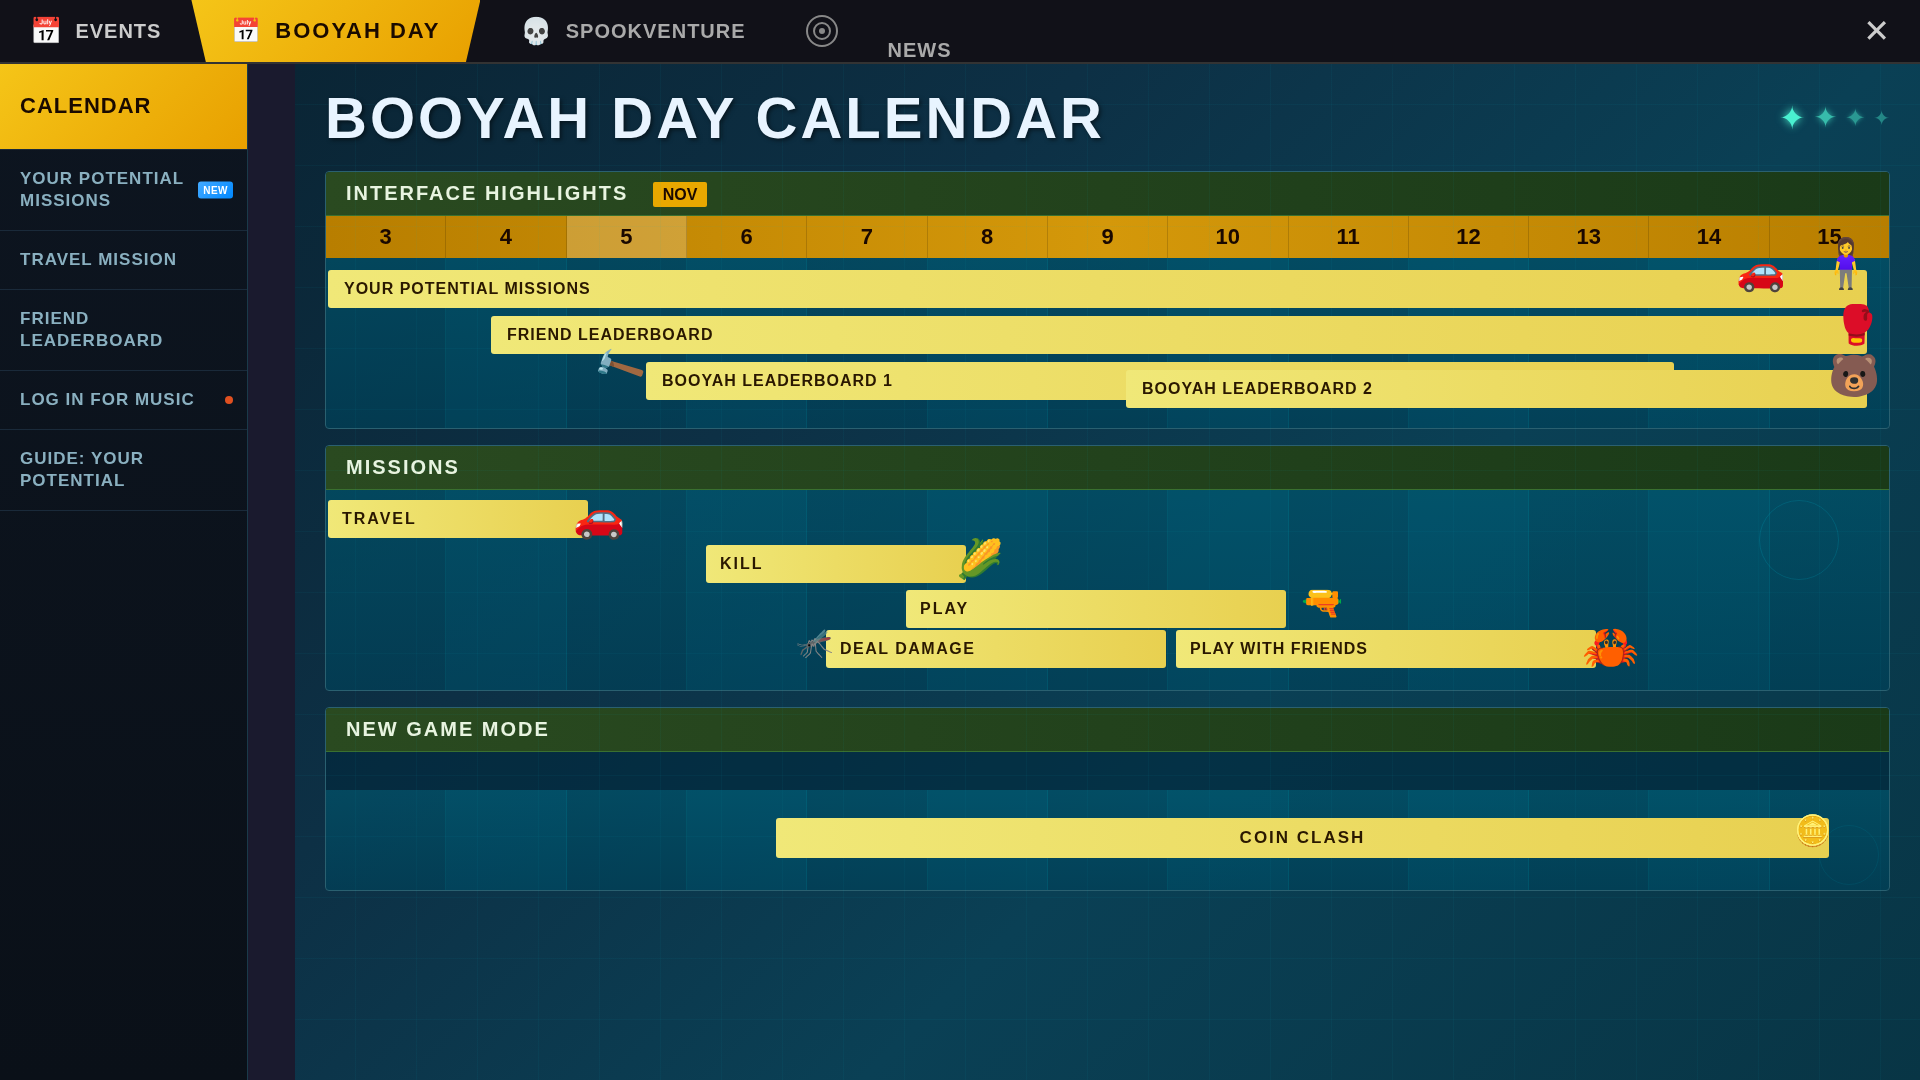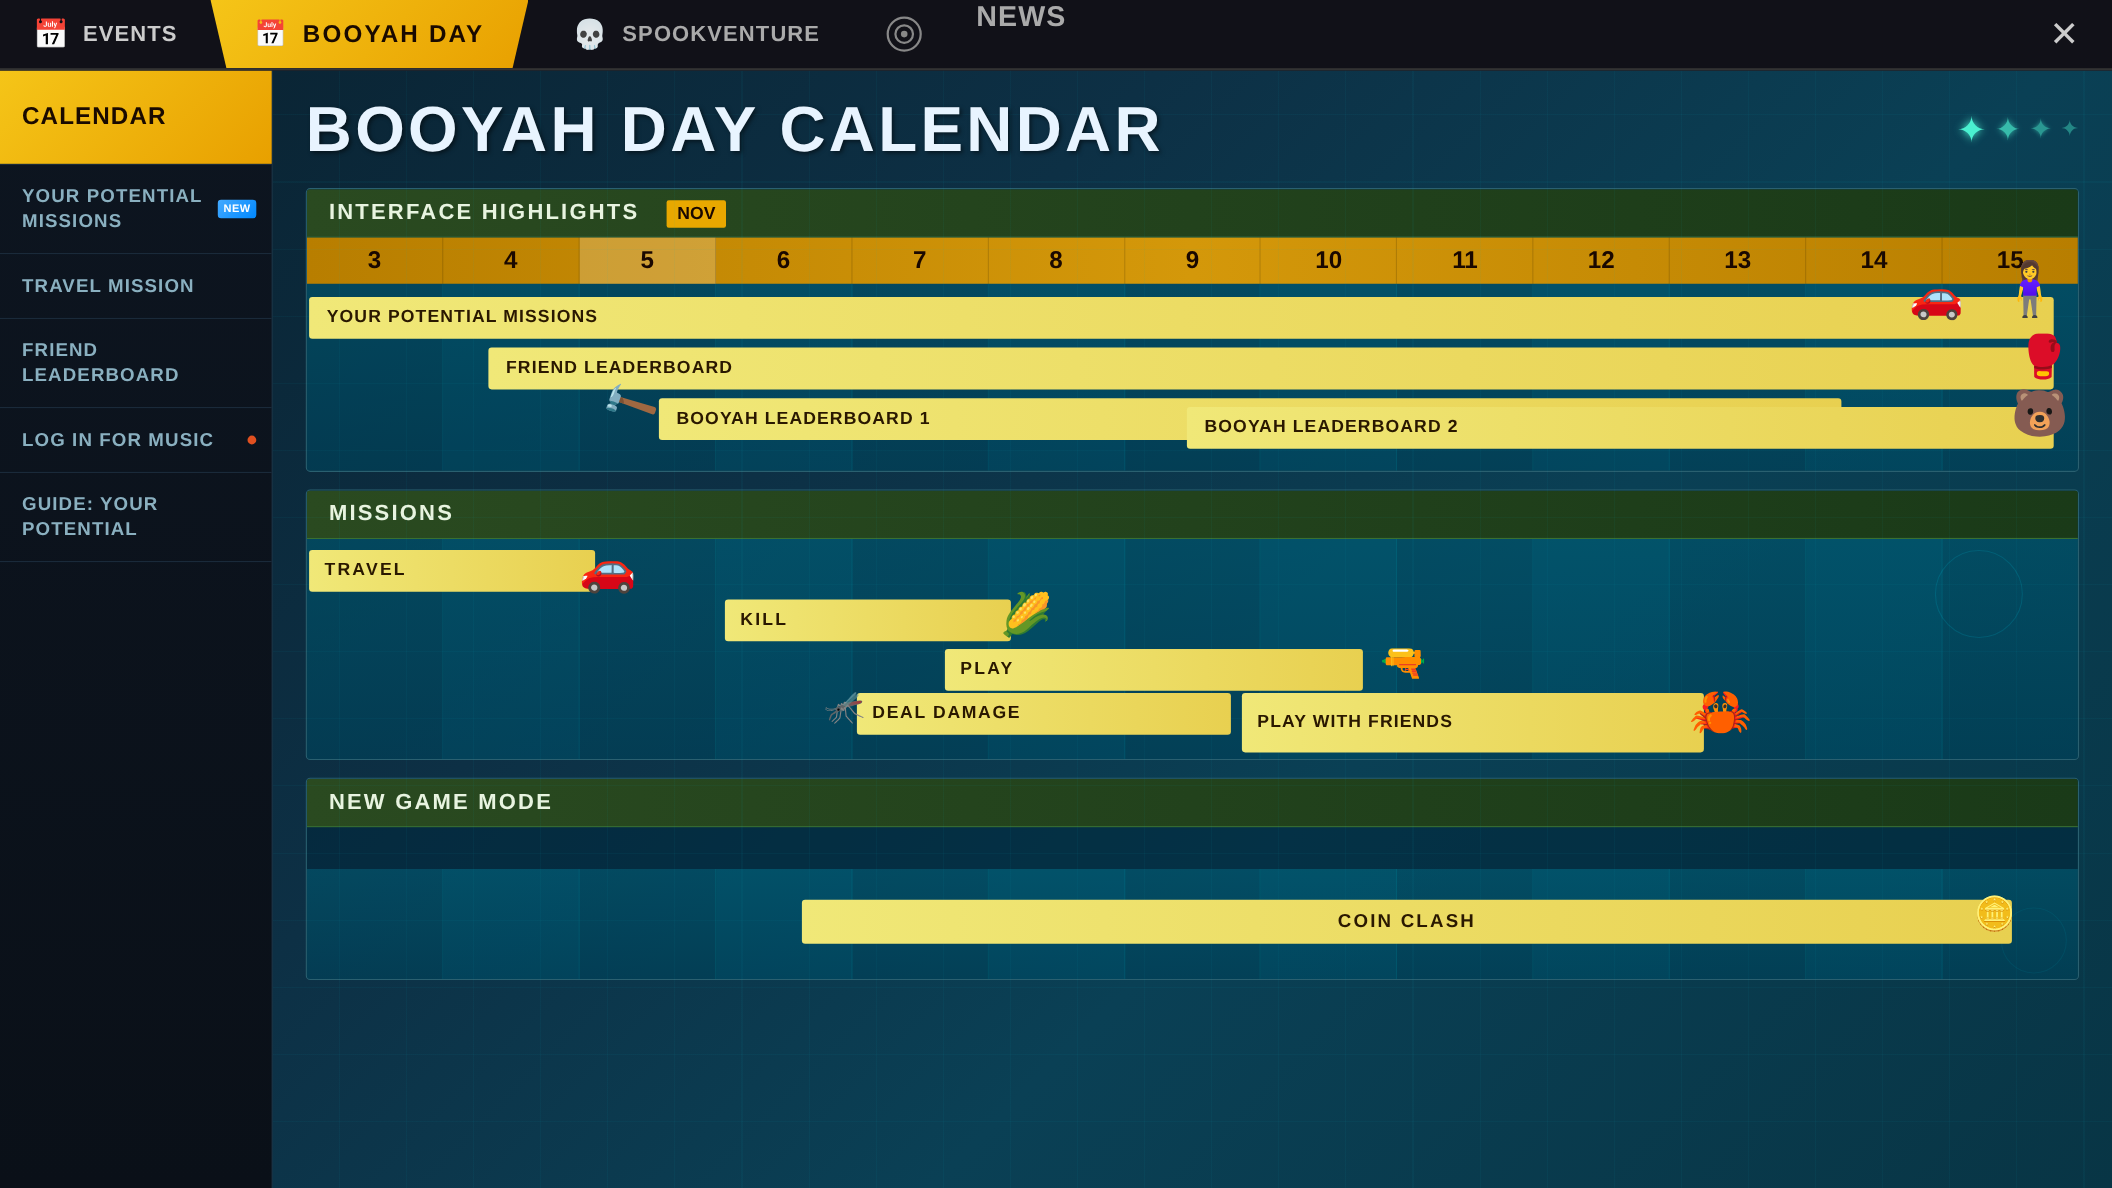--- a/index.html
+++ b/index.html
@@ -66,43 +66,44 @@
       gap: 12px;
       padding: 0 20px;
       height: 100%;
       color: #aaa;
       font-size: 20px;
       font-weight: 900;
       cursor: pointer;
     }
     .nav-news {
       display: flex;
-      align-items: flex-start;
+      align-items: flex-end;
       gap: 12px;
       padding: 0 30px;
       height: 100%;
       color: #aaa;
-      font-size: 26px;
+      font-size: 20px;
       font-weight: 900;
       letter-spacing: 1px;
       cursor: pointer;
     }
     .nav-close {
       margin-left: auto;
       padding: 0 30px;
       color: #ccc;
       font-size: 32px;
       cursor: pointer;
       font-weight: 300;
     }
 
     
     .main-layout {
       display: flex;
       height: calc(1080px - 64px);
+      gap: 47px;
     }
 
     
     .sidebar {
       width: 248px;
       background: linear-gradient(180deg, #0d1520 0%, #0a1018 100%);
       border-right: 1px solid #1a3a4a;
       display: flex;
       flex-direction: column;
       flex-shrink: 0;
@@ -419,21 +420,21 @@
         <div style="position:absolute; top:100px; left:580px; width:380px; height:38px; background:linear-gradient(90deg,#f0e878,#e8d050); border-radius:3px; display:flex; align-items:center; padding:0 14px; font-size:16px; font-weight:900; color:#2a1800; letter-spacing:2px; z-index:2;">
           PLAY
           <div style="position:absolute; right:-60px; top:-8px; font-size:34px;">🔫</div>
         </div>
 
         <div style="position:absolute; top:140px; left:500px; width:340px; height:38px; background:linear-gradient(90deg,#f0e878,#e8d050); border-radius:3px; display:flex; align-items:center; padding:0 14px; font-size:16px; font-weight:900; color:#2a1800; letter-spacing:1.5px; z-index:2;">
           DEAL DAMAGE
           <div style="position:absolute; left:-30px; top:-5px; font-size:30px;">🦟</div>
         </div>
 
-        <div style="position:absolute; top:140px; left:850px; width:420px; height:54px; background:linear-gradient(90deg,#f0e878,#e8d050); border-radius:3px; display:flex; align-items:center; padding:0 14px; font-size:16px; font-weight:900; color:#2a1800; letter-spacing:1px; z-index:2;">
+        <div style="position:absolute; top:140px; left:850px; width:420px; height:38px; background:linear-gradient(90deg,#f0e878,#e8d050); border-radius:3px; display:flex; align-items:center; padding:0 14px; font-size:16px; font-weight:900; color:#2a1800; letter-spacing:1px; z-index:2;">
           PLAY WITH FRIENDS
           <div style="position:absolute; right:-45px; top:-10px; font-size:46px;">🦀</div>
         </div>
 
         <div style="position:absolute; right:50px; top:10px; width:80px; height:80px; border:1px solid rgba(0,200,230,0.3); border-radius:50%; opacity:0.5;"></div>
 
       </div>
     </div>
 
     <div class="section">

